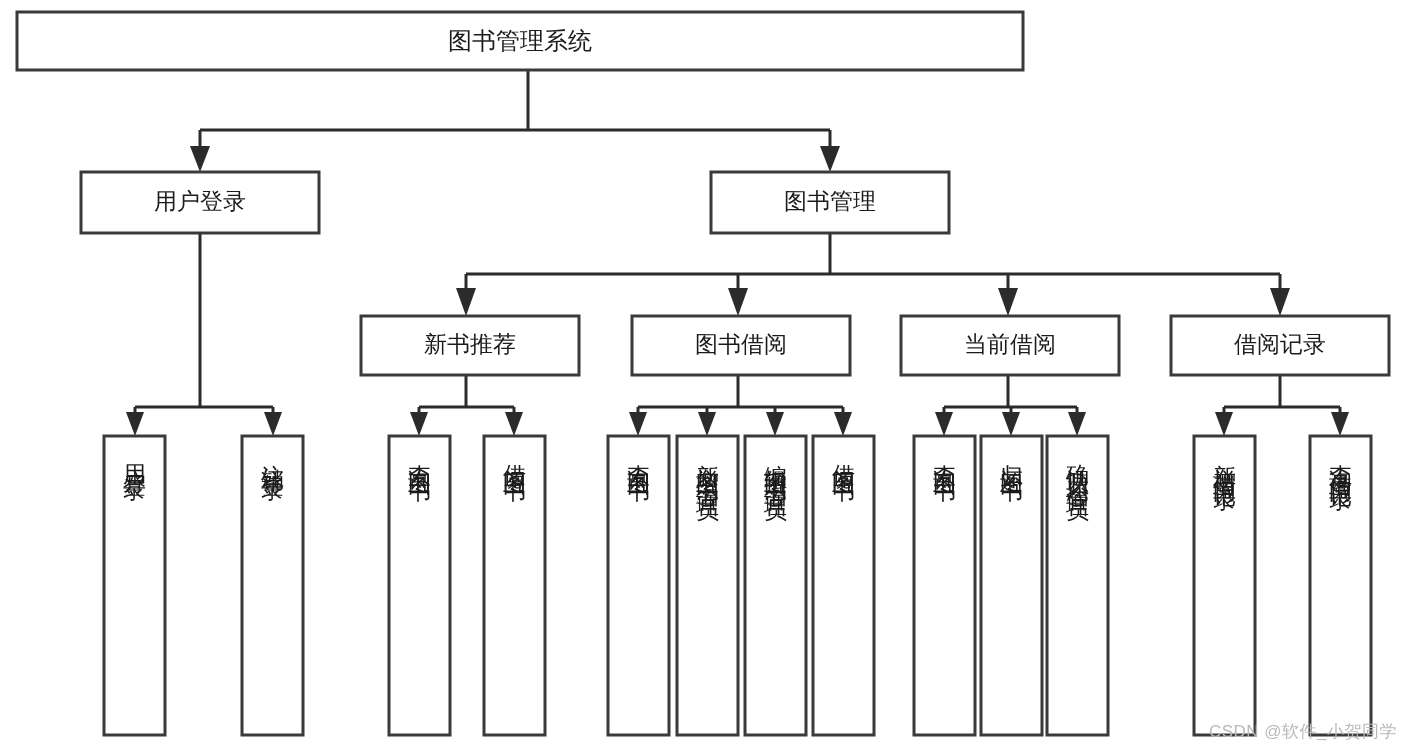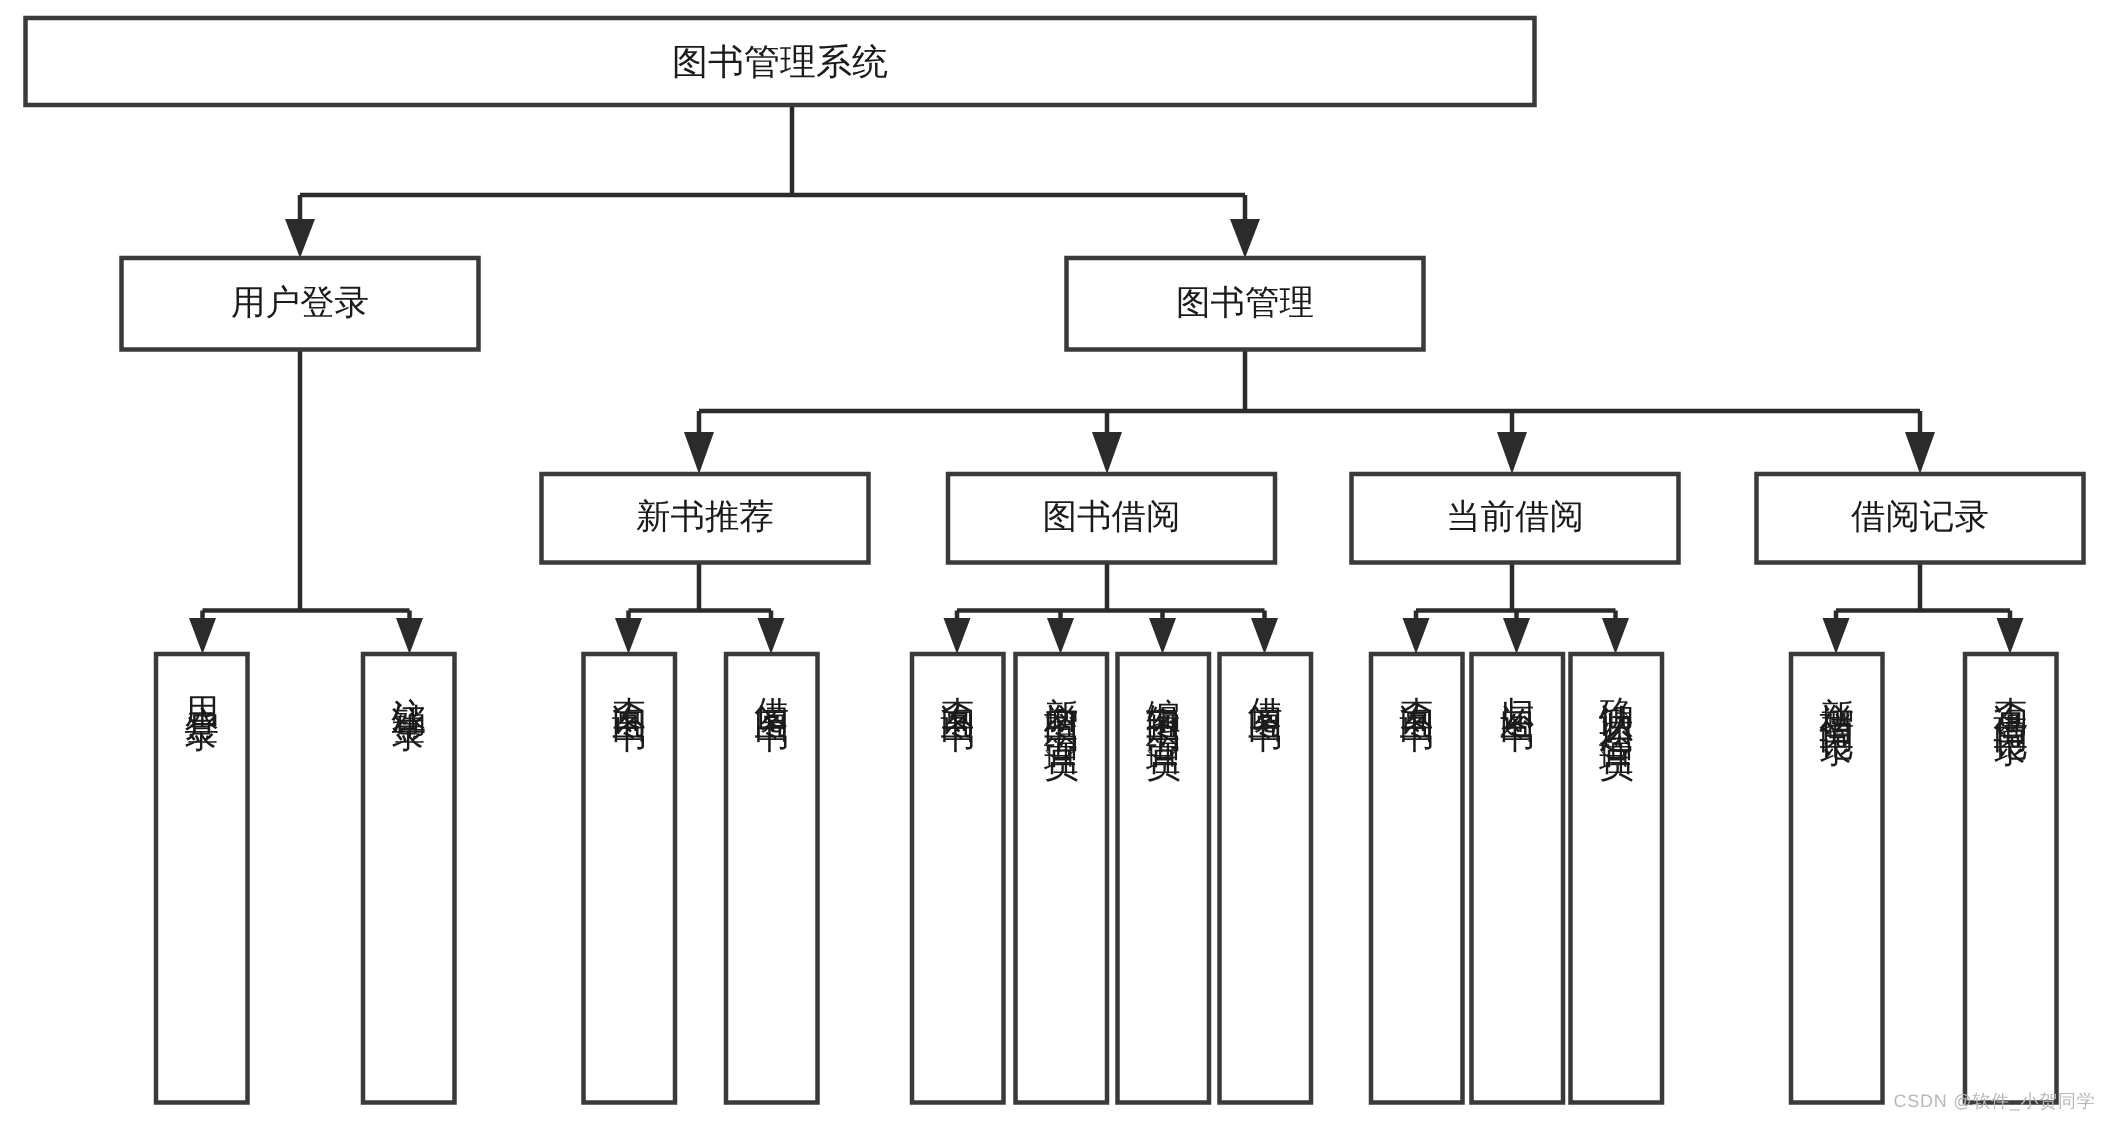--- a/index.html
+++ b/index.html
@@ -69,21 +69,21 @@
     line-height: 1;
     letter-spacing: 5px;
     color: #1b1b1b;
     white-space: nowrap;
   }
   #watermark {
     position: absolute;
     right: 8px;
     bottom: 4px;
     font-family: "Liberation Sans", "DejaVu Sans", sans-serif;
-    font-size: 12px;
+    font-size: 17px;
     color: #b9b9b9;
     letter-spacing: 0.5px;
     white-space: nowrap;
   }
 </style>
 </head>
 <body>
 
 <div id="stage">
 

